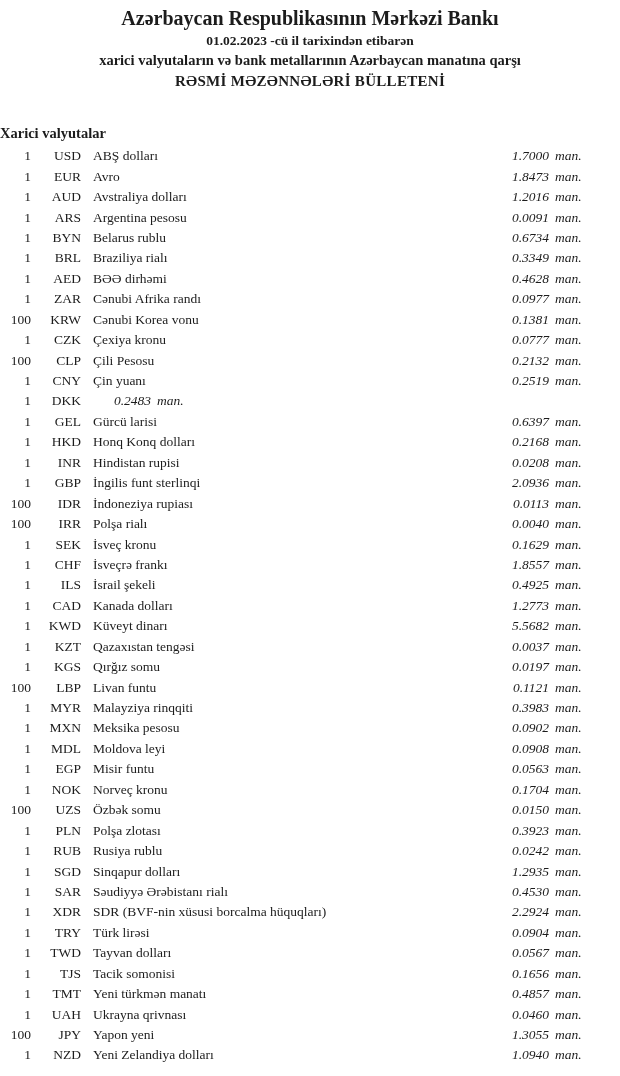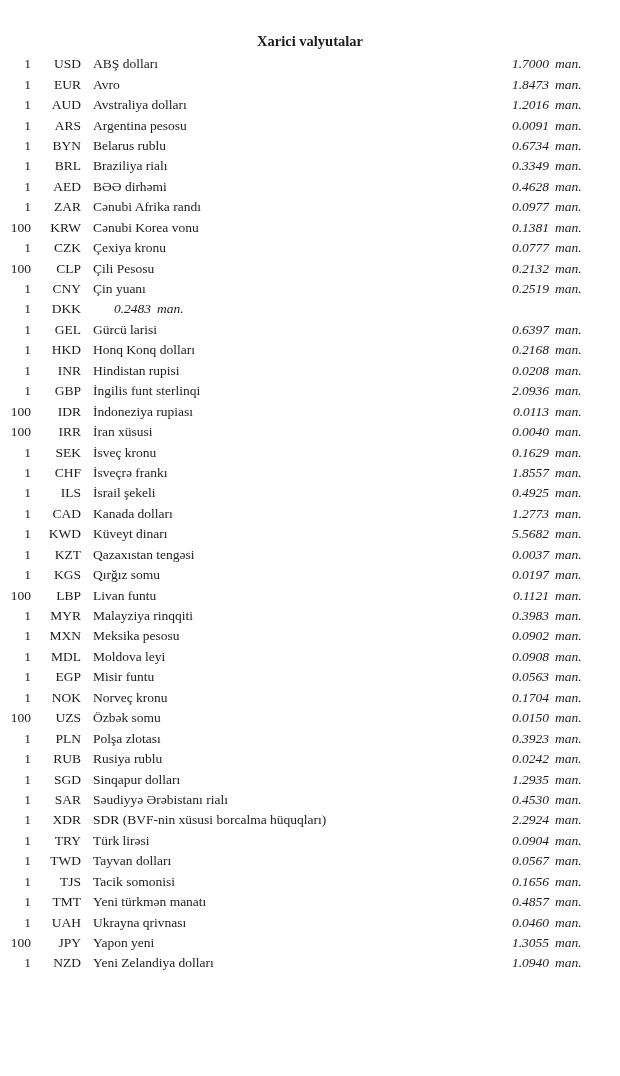--- a/index.html
+++ b/index.html
@@ -35,21 +35,20 @@
     font-weight: bold;
     line-height: 21px;
   }
   .bulletin-title {
     font-size: 15px;
     font-weight: bold;
     line-height: 21px;
     letter-spacing: 0.3px;
   }
   .section-title {
-    text-align: center;
     font-size: 14.5px;
     font-weight: bold;
     margin-top: 31px;
     line-height: 20px;
   }
   .rates-table {
     margin-top: 3px;
   }
   .row {
     display: flex;
@@ -87,20 +86,26 @@
     margin-left: 6px;
     flex: none;
     font-style: italic;
   }
 </style>
 </head>
 <body>
 
 <div class="page">
 
+  <div class="header">
+    <div class="title">Azərbaycan Respublikasının Mərkəzi Bankı</div>
+    <div class="date-line">01.02.2023 -cü il tarixindən etibarən</div>
+    <div class="subject-line">xarici valyutaların və bank metallarının Azərbaycan manatına qarşı</div>
+    <div class="bulletin-title">RƏSMİ MƏZƏNNƏLƏRİ BÜLLETENİ</div>
+  </div>
 
   <div class="section-title">Xarici valyutalar</div>
 
   <div class="rates-table">
   <div class="row">
     <span class="qty">1</span>
     <span class="code">USD</span>
     <span class="name">ABŞ dolları</span>
     <span class="rate">1.7000</span>
     <span class="unit">man.</span>
@@ -237,21 +242,21 @@
     <span class="qty">100</span>
     <span class="code">IDR</span>
     <span class="name">İndoneziya rupiası</span>
     <span class="rate">0.0113</span>
     <span class="unit">man.</span>
   </div>
 
   <div class="row">
     <span class="qty">100</span>
     <span class="code">IRR</span>
-    <span class="name">İran xüsusi</span>
+    <span class="name">Polşa rialı</span>
     <span class="rate">0.0040</span>
     <span class="unit">man.</span>
   </div>
 
   <div class="row">
     <span class="qty">1</span>
     <span class="code">SEK</span>
     <span class="name">İsveç kronu</span>
     <span class="rate">0.1629</span>
     <span class="unit">man.</span>

